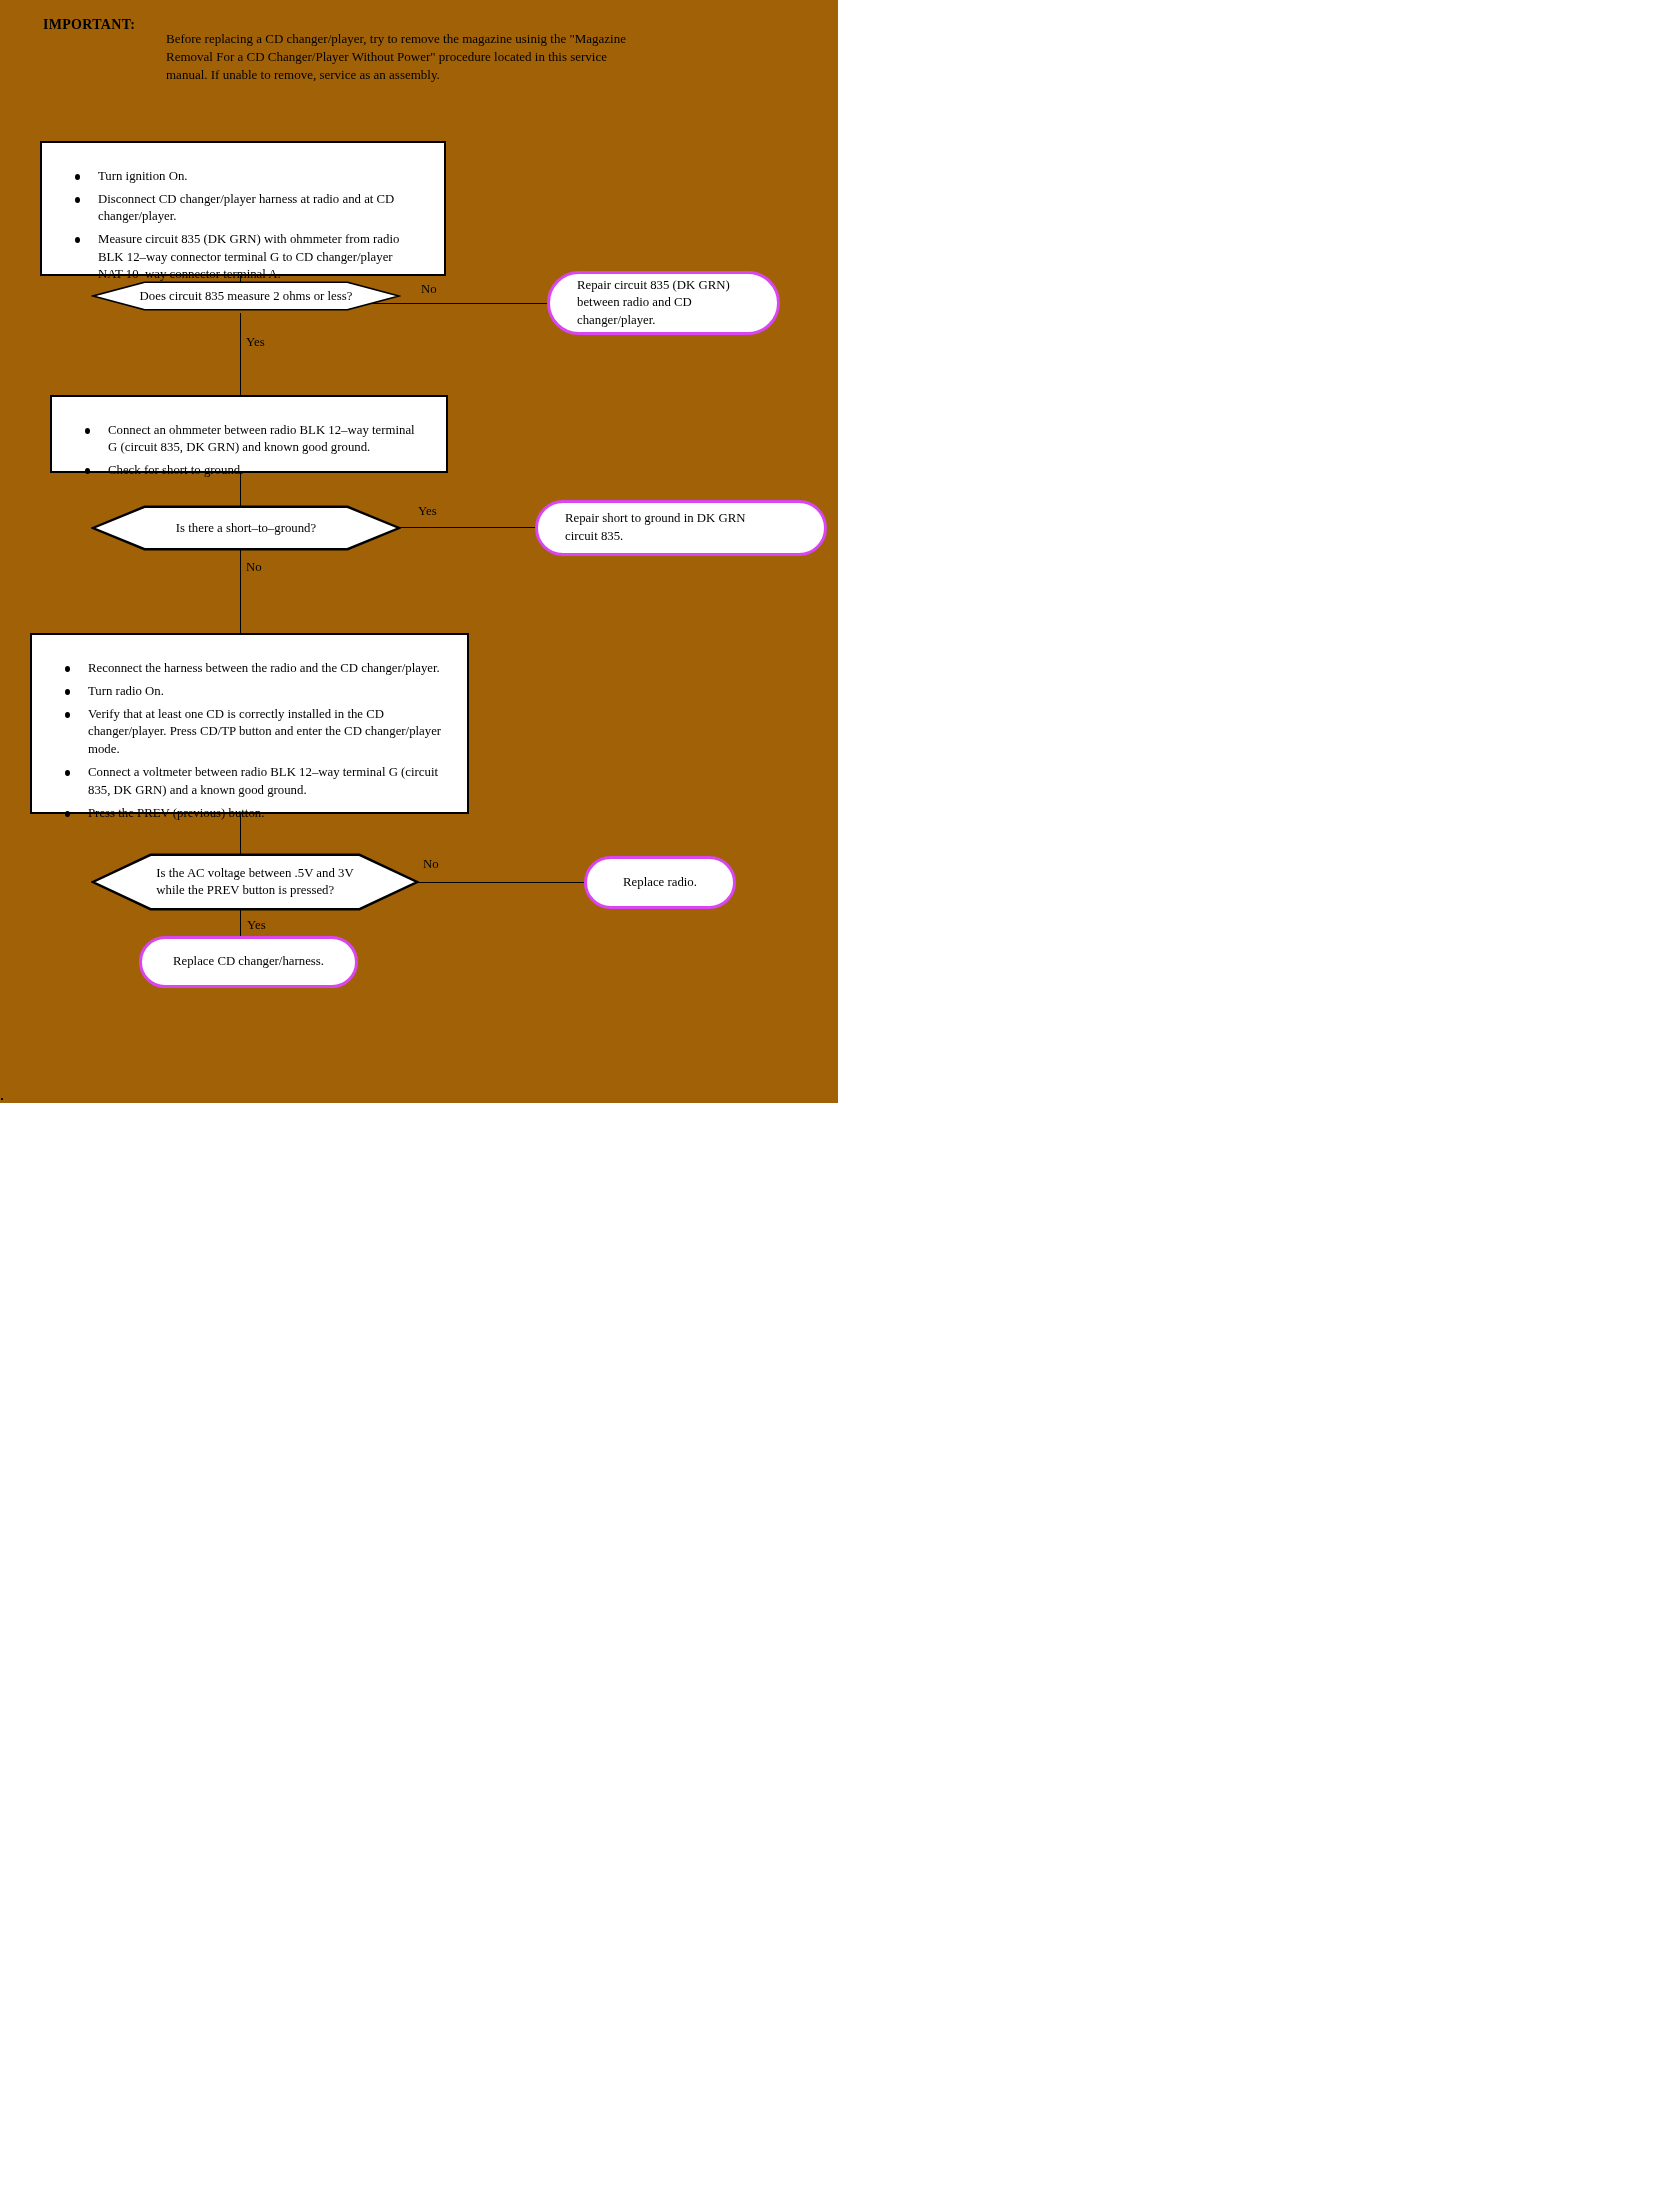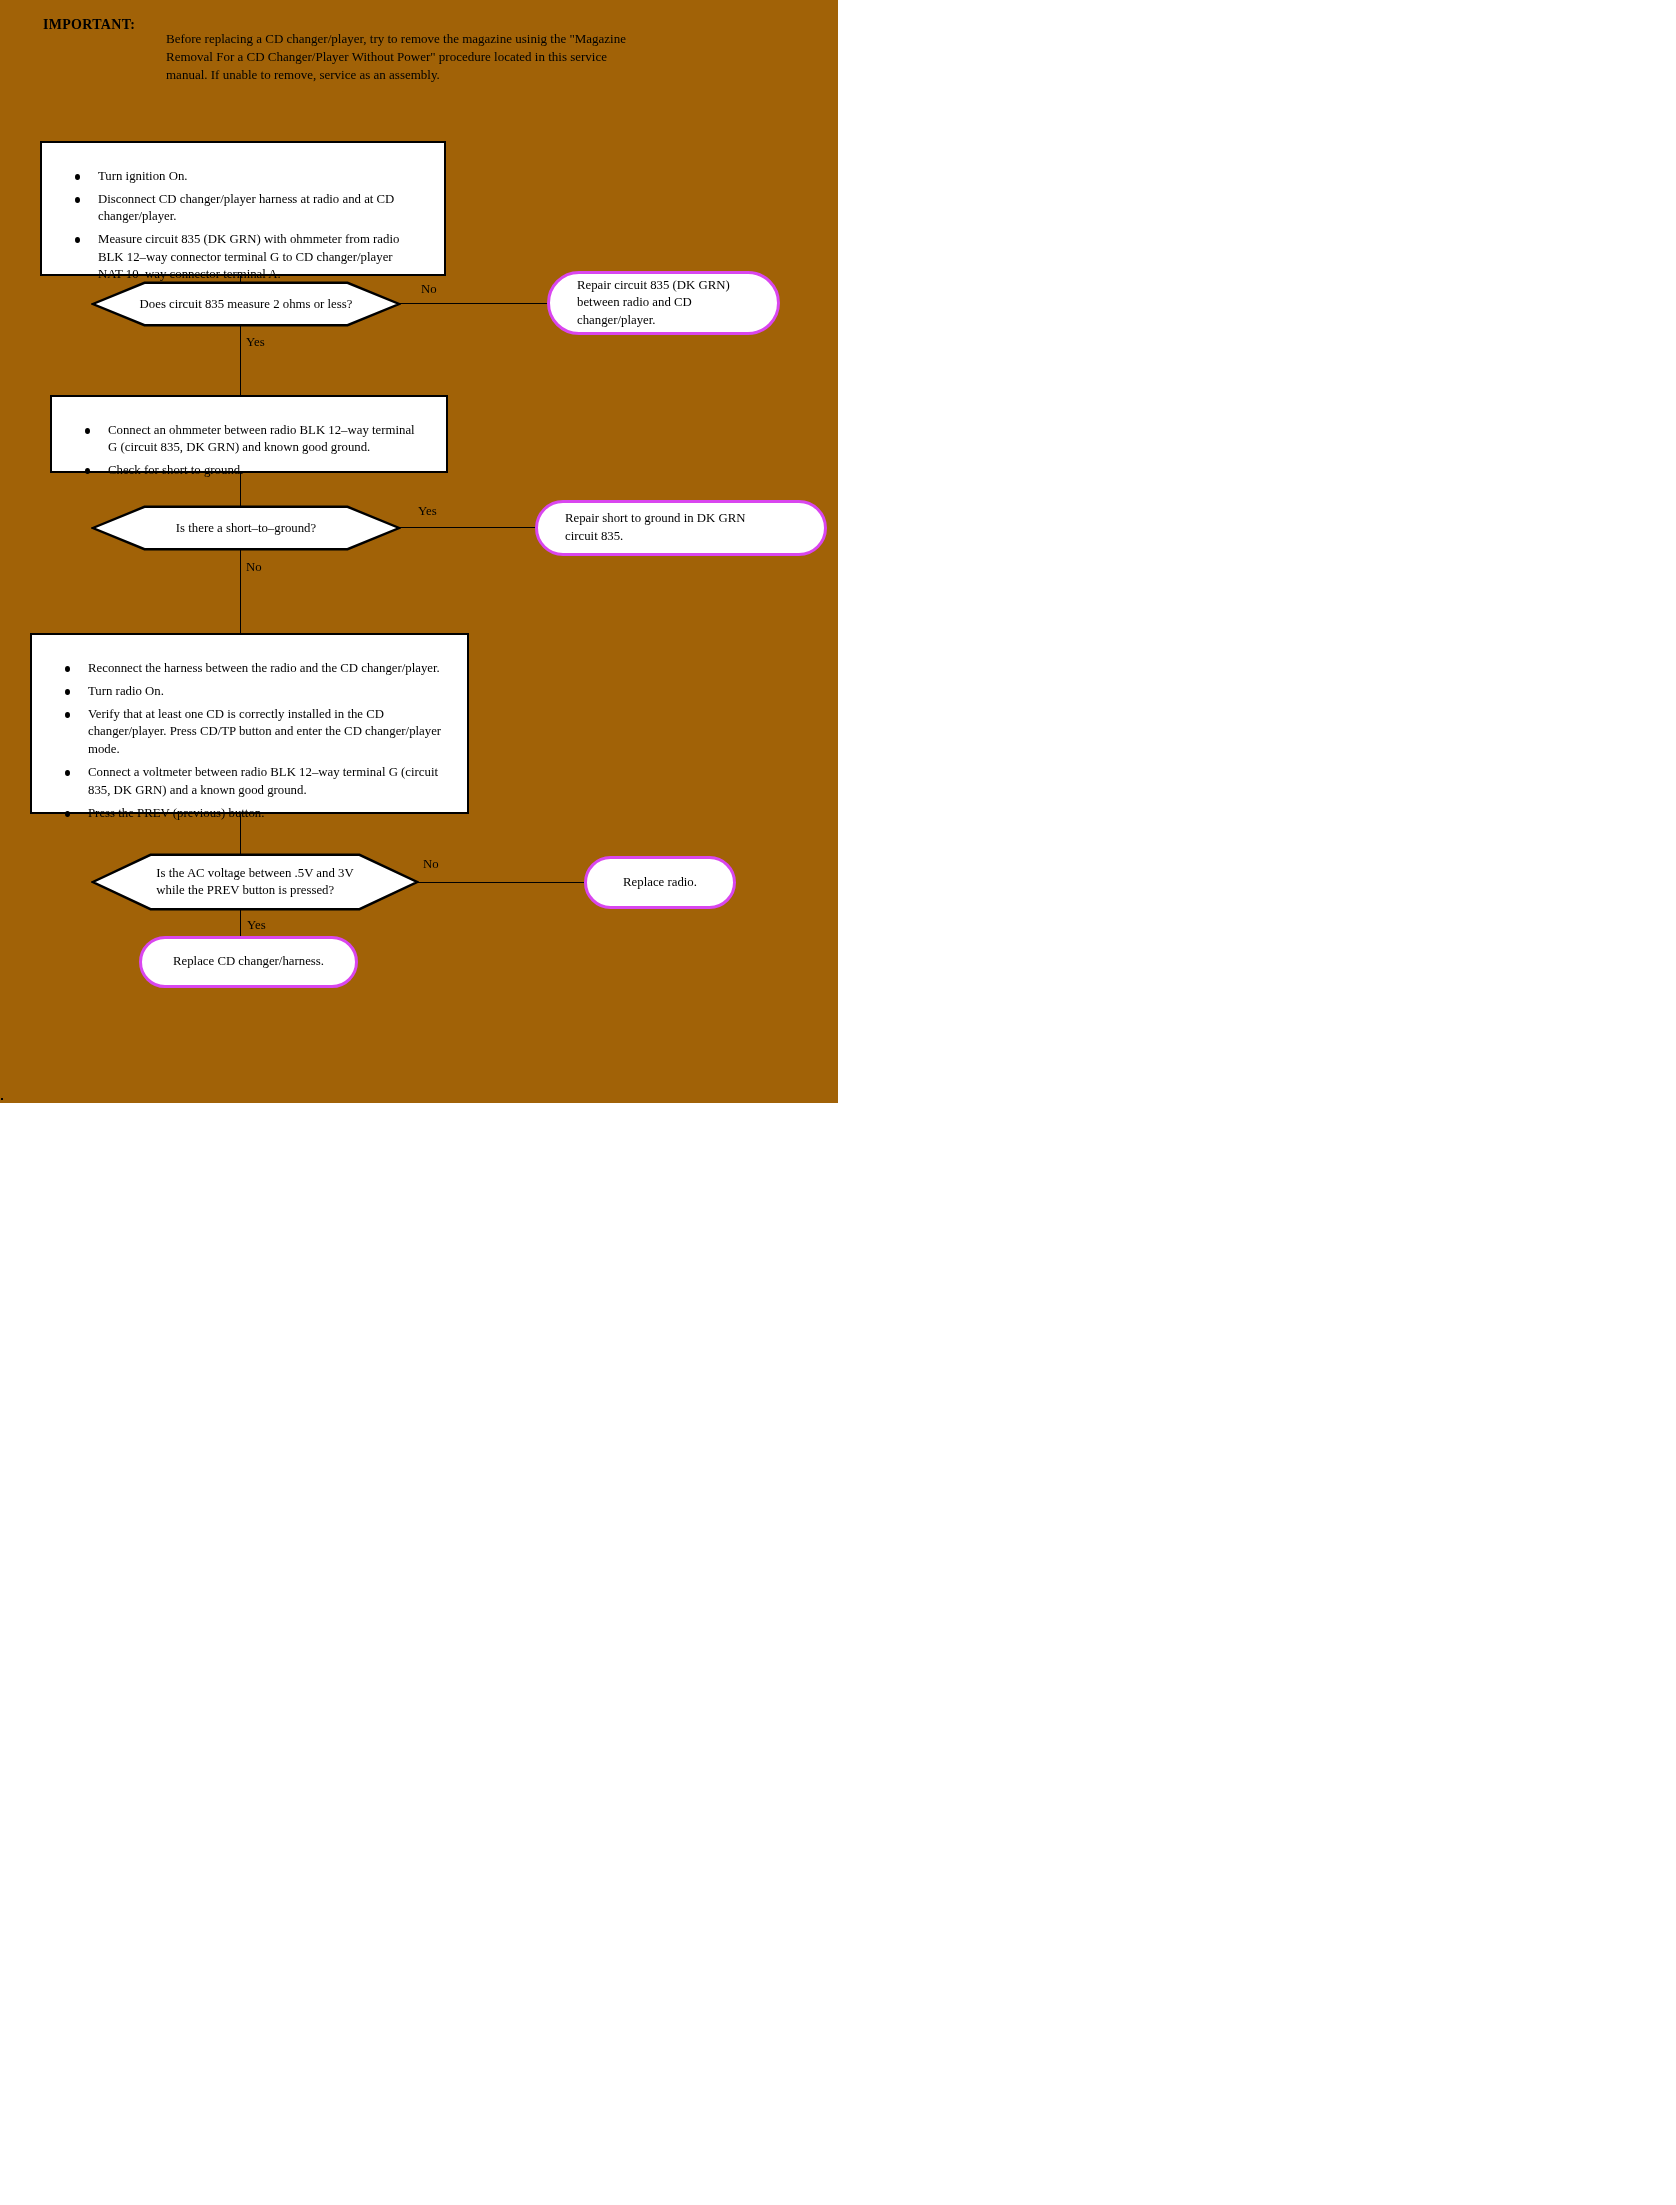--- a/index.html
+++ b/index.html
@@ -86,21 +86,21 @@
   <div class="v" style="left:240px;top:897px;height:55px;"></div>
 
   <div class="box" style="left:40px;top:141px;width:406px;height:135px;">
     <ul class="bullets">
       <li>Turn ignition On.</li>
       <li>Disconnect CD changer/player harness at radio and at CD changer/player.</li>
       <li>Measure circuit 835 (DK GRN) with ohmmeter from radio BLK 12–way connector terminal G to CD changer/player NAT 10–way connector terminal A.</li>
     </ul>
   </div>
 
-  <div class="hex" style="left:91px;top:281px;width:310px;height:46px;">
+  <div class="hex" style="left:91px;top:281px;width:310px;height:30px;">
     <svg viewBox="0 0 510 76" preserveAspectRatio="none">
       <polygon points="3,38 88,3 422,3 507,38 422,73 88,73" fill="#ffffff" stroke="#000000" stroke-width="4"></polygon>
     </svg>
     <div class="q">Does circuit 835 measure 2 ohms or less?</div>
   </div>
   <div class="lbl" style="left:421px;top:281px;">No</div>
   <div class="lbl" style="left:246px;top:334px;">Yes</div>
 
   <div class="oval padded" style="left:547px;top:271px;width:233px;height:64px;border-radius:32px;">
     <span>Repair circuit 835 (DK GRN)</span>

